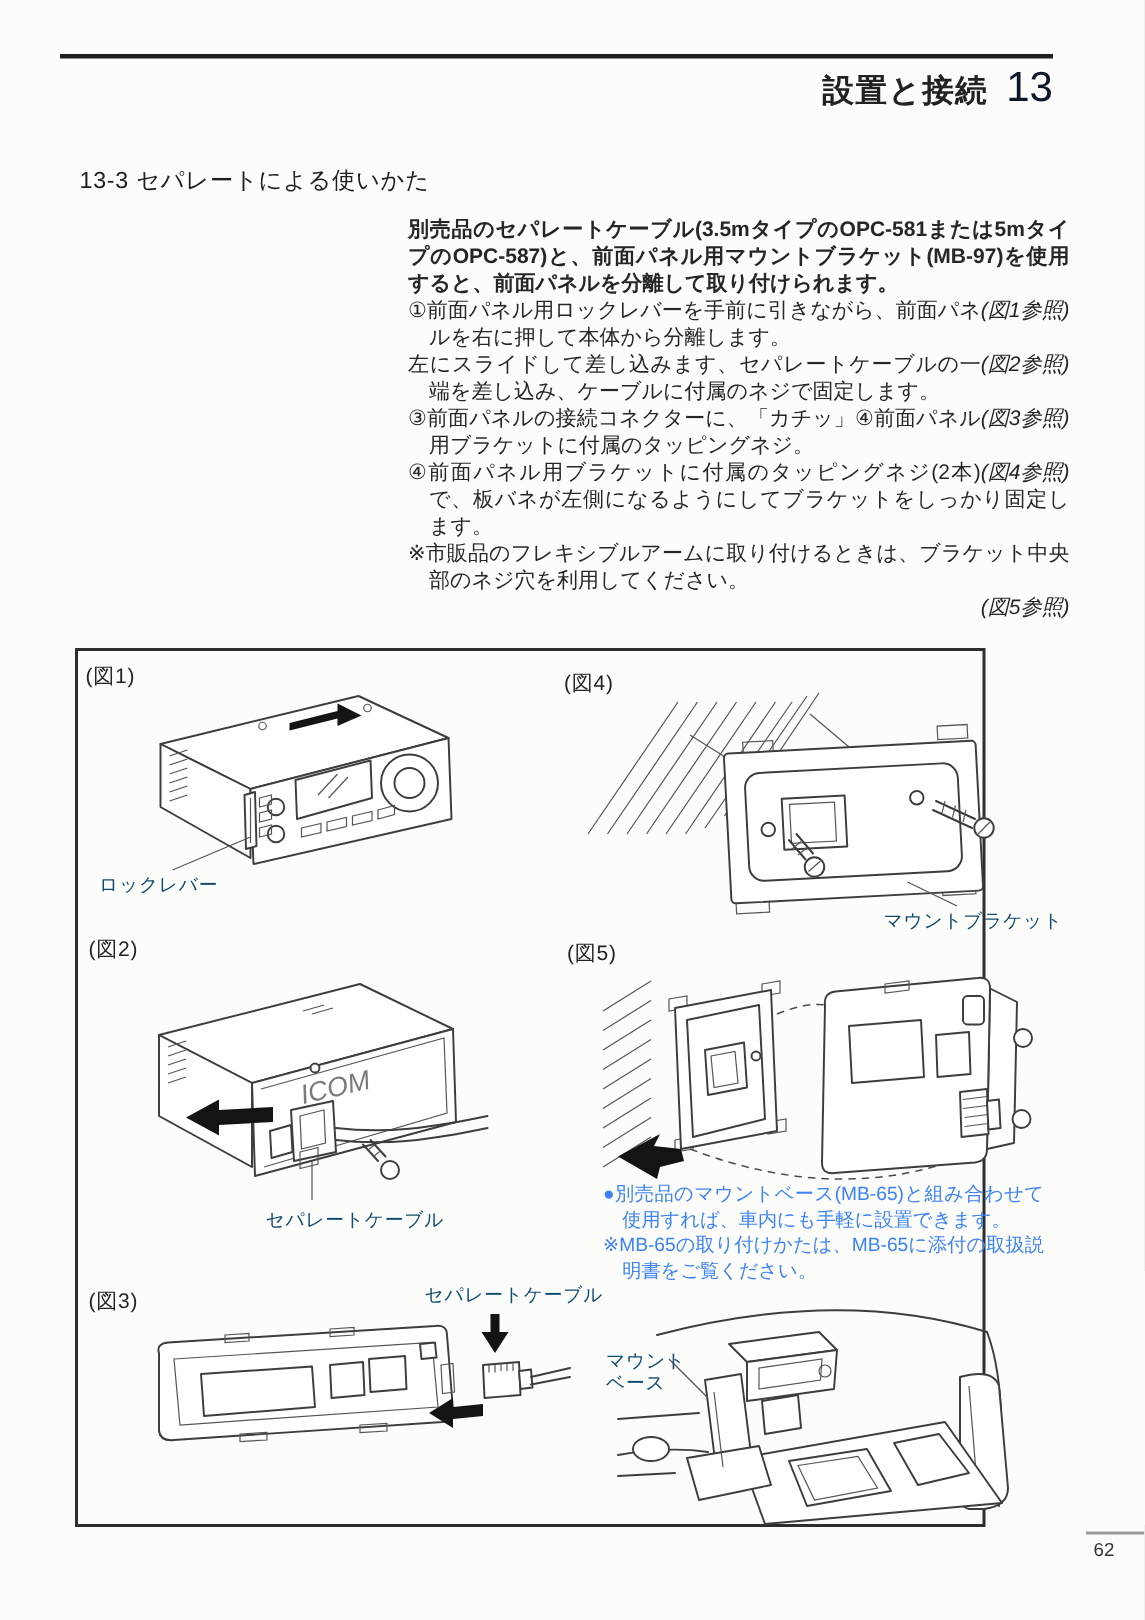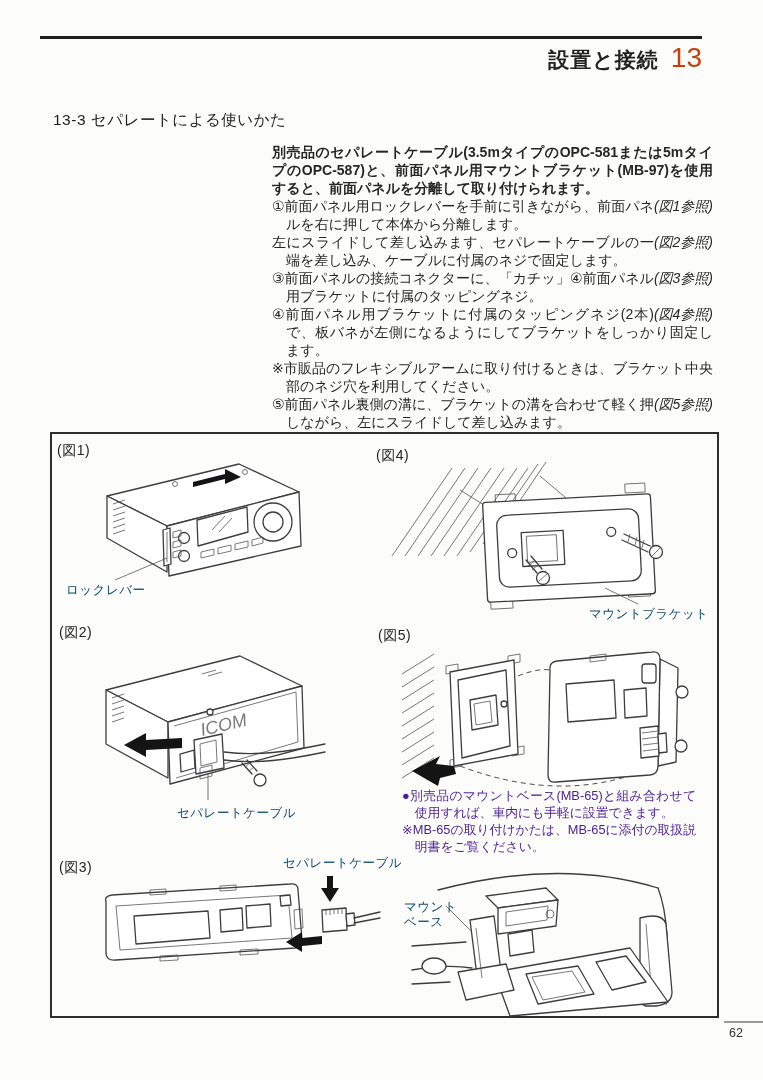--- a/index.html
+++ b/index.html
@@ -7,42 +7,42 @@
   .page {
     position:relative; width:763px; height:1080px; margin:0 auto;
     background:#fcfcfb; color:#2b2b2b;
     font-family:"Liberation Sans", "DejaVu Sans", sans-serif;
     overflow:hidden;
   }
   
   .top-rule { position:absolute; left:40px; top:36px; width:662px; height:2.5px; background:#1f1f1f; }
   .header { position:absolute; top:42px; right:61px; display:flex; align-items:baseline; gap:12px; }
   .header .section { font-size:21px; font-weight:bold; letter-spacing:1px; color:#222; }
-  .header .chapter { font-size:28px; font-weight:400; color:#c2410c; }
+  .header .chapter { font-size:28px; font-weight:400; color:#0f172a; }
   
   .heading { position:absolute; left:53px; top:110px; font-size:15.5px; font-weight:normal; color:#1e1e1e; letter-spacing:0.5px; }
   
   .body-text { position:absolute; left:272px; top:143px; width:441px; font-size:14px; line-height:18px; color:#262626; text-align:justify; }
   .body-text p { margin:0; }
   .intro { font-weight:bold; }
   .step { padding-left:1em; text-indent:-1em; }
   .step .ref { float:right; text-indent:0;font-style:italic; }
   
-  .figure-box { position:absolute; left:50px; top:432px; width:669px; height:586px; border:2px solid #2e2e2e; background:#fcfcfb; }
+  .figure-box { position:absolute; left:50px; top:432px; width:607px; height:586px; border:2px solid #2e2e2e; background:#fcfcfb; }
   .fig-label { position:absolute; font-size:14px; color:#232323; letter-spacing:0.5px; }
   .callout { position:absolute; font-size:12.5px; color:#0c4a6e; letter-spacing:0.5px; white-space:nowrap; }
   .fig-svg { position:absolute; }
   svg { display:block; overflow:visible; }
   .ln { fill:none; stroke:#3d3d3d; stroke-width:1.3; stroke-linejoin:round; stroke-linecap:round; }
   .lnw { fill:#ffffff; stroke:#3d3d3d; stroke-width:1.3; stroke-linejoin:round; }
   .thin { fill:none; stroke:#555; stroke-width:0.8; }
   .blk { fill:#141414; stroke:none; }
   .dash { fill:none; stroke:#4a4a4a; stroke-width:1; stroke-dasharray:5 4; }
   
-  .notes { position:absolute; left:350px; top:353px; width:294px; font-size:12.8px; line-height:17px; color:#4c1d95; text-align:justify; }
+  .notes { position:absolute; left:350px; top:353px; width:294px; font-size:12.8px; line-height:17px; color:#3b82f6; text-align:justify; }
   .notes p { padding-left:1em; text-indent:-1em; margin:0; }
   
   .footer-rule { position:absolute; left:724px; top:1021px; width:39px; height:2px; background:#9a9a9a; }
   .page-num { position:absolute; left:729px; top:1026px; font-size:12.5px; color:#333; }
 </style>
 </head>
 <body>
 
 <div class="page">
 
@@ -54,21 +54,21 @@
 
   <div class="heading">13-3 セパレートによる使いかた</div>
 
   <div class="body-text">
     <p class="intro">別売品のセパレートケーブル(3.5mタイプのOPC-581または5mタイプのOPC-587)と、前面パネル用マウントブラケット(MB-97)を使用すると、前面パネルを分離して取り付けられます。</p>
     <p class="step"><span class="ref">(図1参照)</span><span>①前面パネル用ロックレバーを手前に引きながら、前面パネルを右に押して本体から分離します。</span></p>
     <p class="step"><span class="ref">(図2参照)</span><span>左にスライドして差し込みます、セパレートケーブルの一端を差し込み、ケーブルに付属のネジで固定します。</span></p>
     <p class="step"><span class="ref">(図3参照)</span><span>③前面パネルの接続コネクターに、「カチッ」④前面パネル用ブラケットに付属のタッピングネジ。</span></p>
     <p class="step"><span class="ref">(図4参照)</span><span>④前面パネル用ブラケットに付属のタッピングネジ(2本)で、板バネが左側になるようにしてブラケットをしっかり固定します。</span></p>
     <p class="step"><span>※市販品のフレキシブルアームに取り付けるときは、ブラケット中央部のネジ穴を利用してください。</span></p>
-    <p class="step"><span class="ref">(図5参照)</span><span>⑤前面パネル裏側の溝に、ブラケットの溝を合わせて軽く押しながら、左にスライドして差し込みます。</span></p>
+    <p class="step"><span class="ref">(図5参照)</span></p>
   </div>
 
   <div class="figure-box">
 
     <div class="fig-label" style="left:5px; top:8px;">(図1)</div>
     <svg class="fig-svg" style="left:25px; top:18px;" width="235" height="130" viewBox="0 0 235 130">
       <polygon class="lnw" points="30,44 162,12 222,40 90,74"></polygon>
       <polygon class="lnw" points="30,44 30,86 90,120 90,74"></polygon>
       <polygon class="lnw" points="90,74 222,40 224,94 92,124"></polygon>
       <circle class="thin" cx="98" cy="32" r="2.5"></circle>

